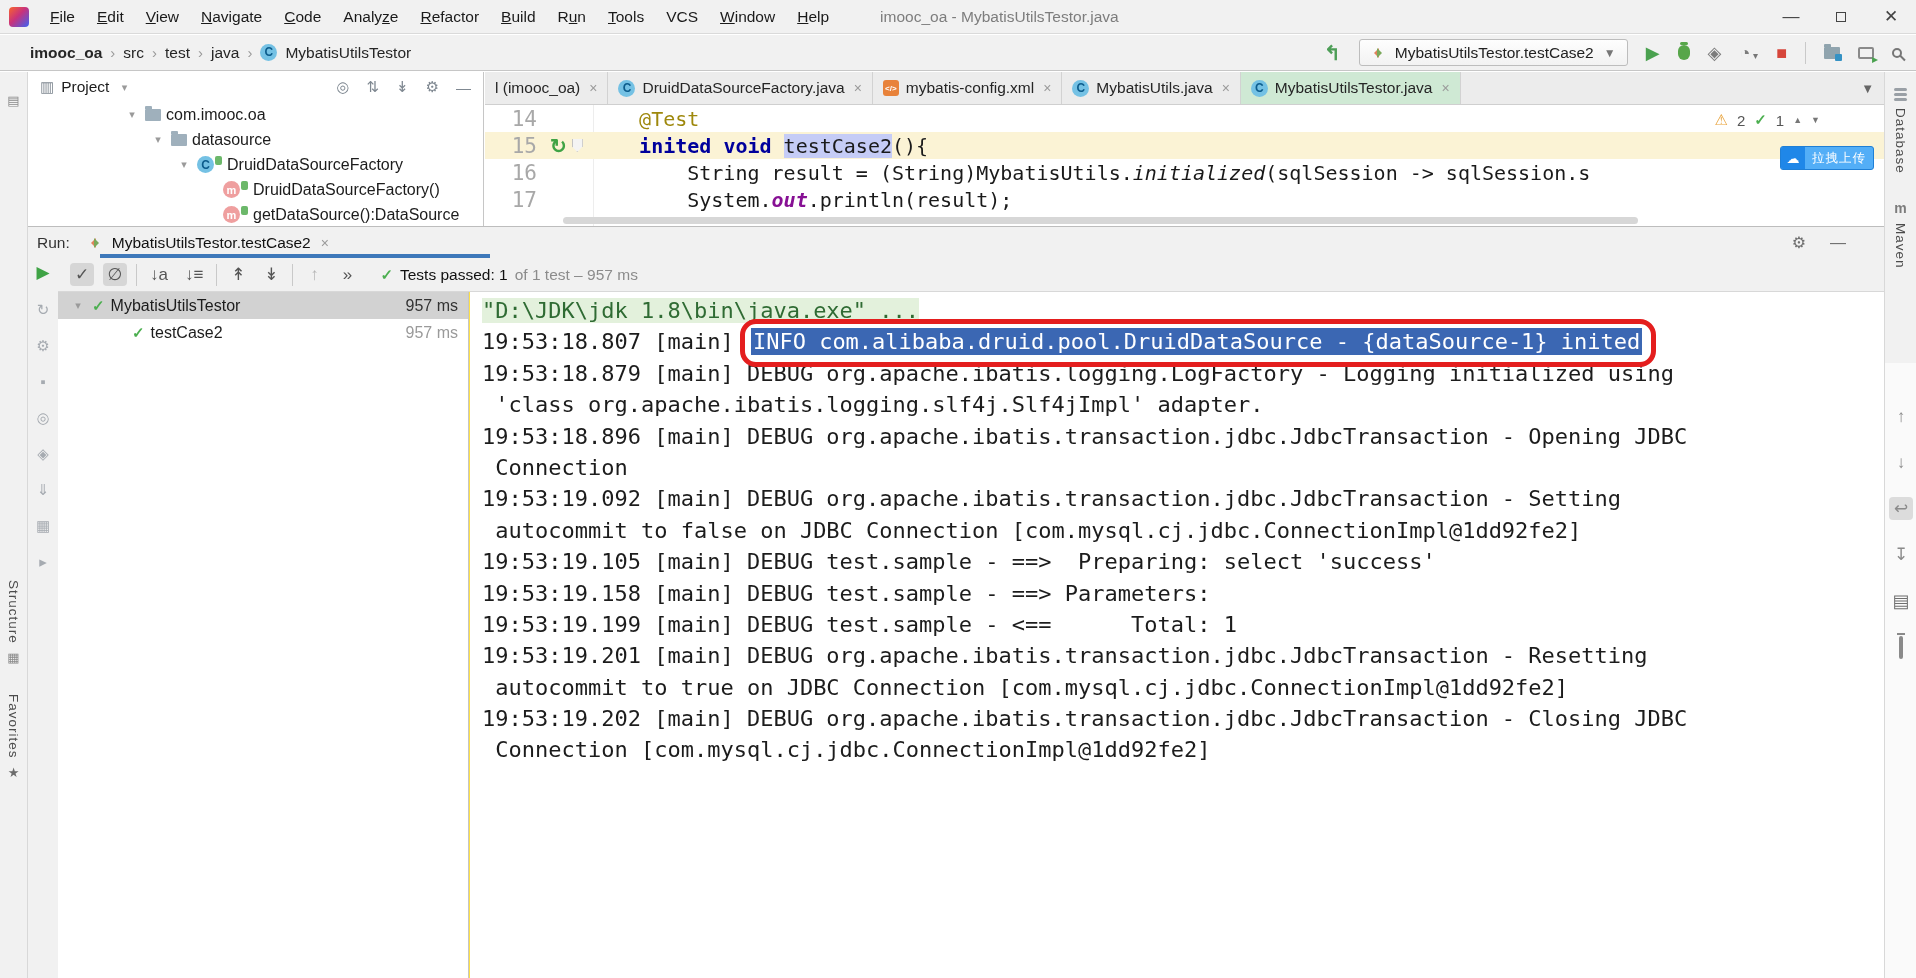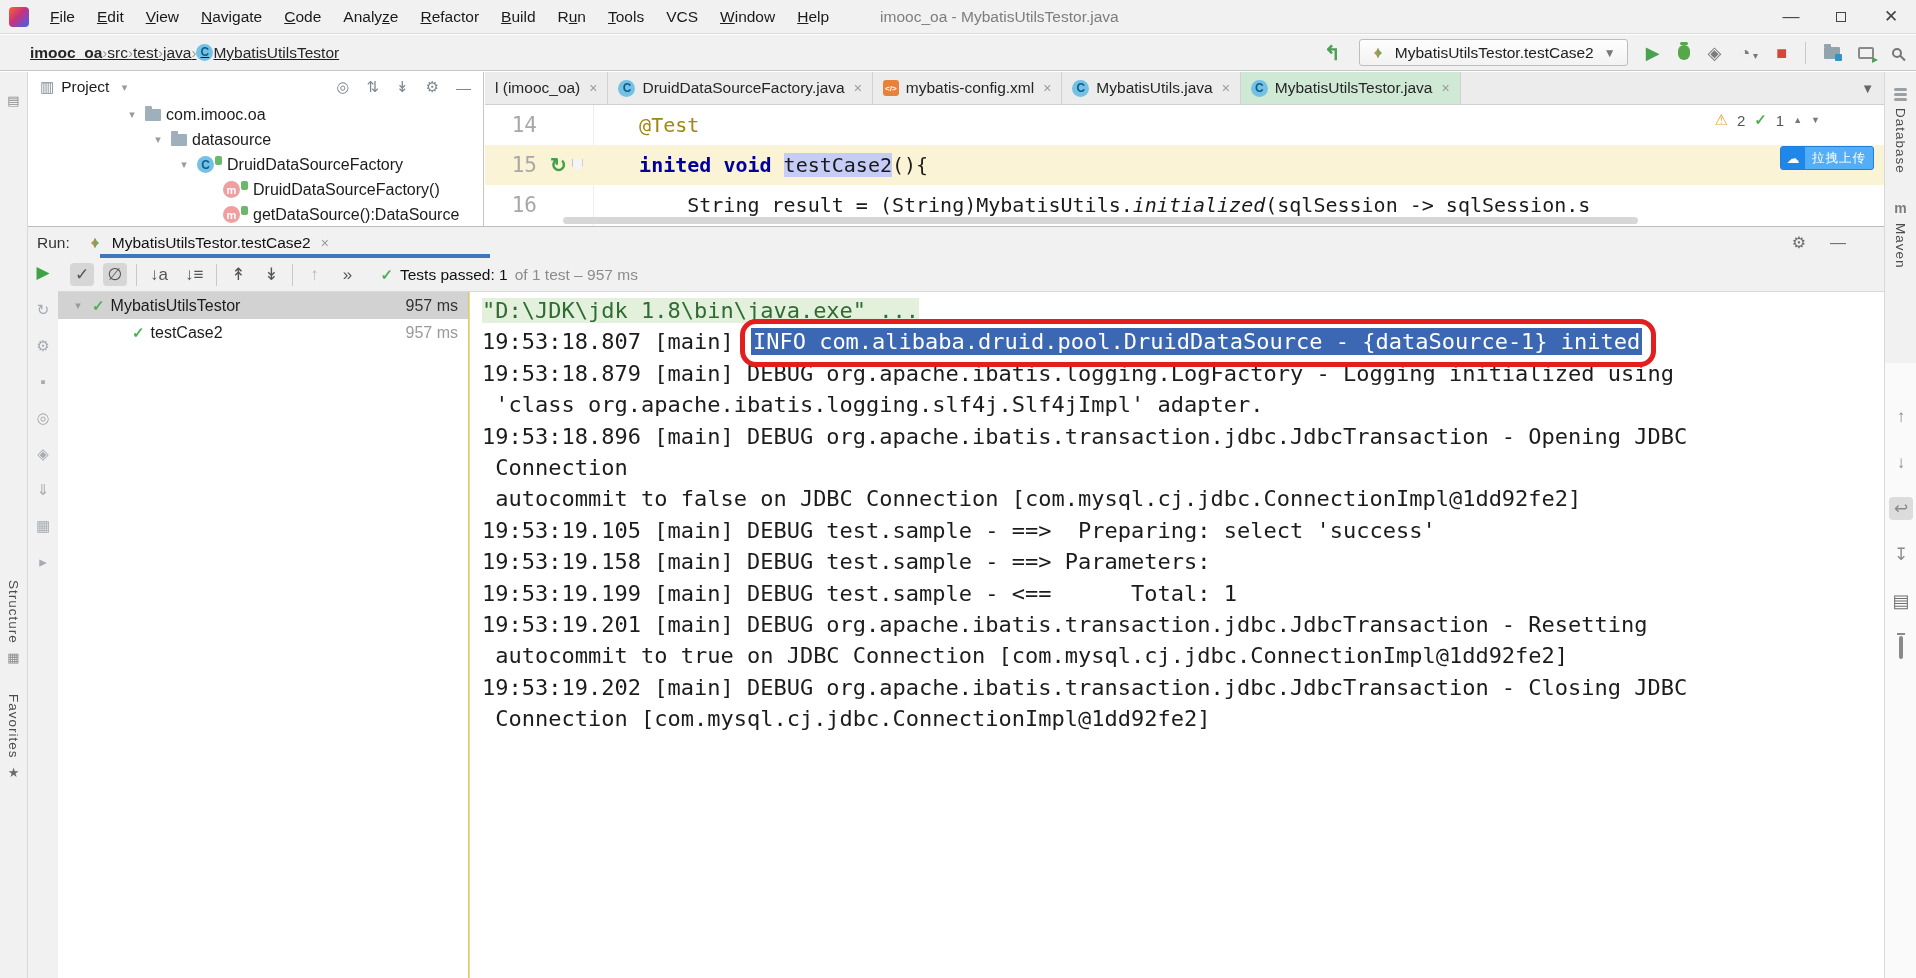--- a/index.html
+++ b/index.html
@@ -14,21 +14,21 @@
         background:linear-gradient(135deg,#f9652c 0%,#c8327c 45%,#3b62f5 100%);}
   .menu-item{padding:0 11px;font-size:15.5px;color:#1a1a1a;cursor:default;}
   .win-title{margin-left:40px;font-size:15.5px;color:#7d7d7d;}
   .win-controls{margin-left:auto;display:flex;height:100%;}
   .win{width:50px;height:100%;display:flex;align-items:center;justify-content:center;color:#444;font-size:17px;}
   .max-glyph{width:10px;height:10px;border:1.6px solid #444;}
 
   
   .toolbar2{position:absolute;left:0;top:35px;right:0;height:36px;background:#f1f1f1;
             border-bottom:1px solid #c6c6c6;display:flex;align-items:center;font-size:15.5px;}
-  .breadcrumb{display:flex;align-items:flex-start;gap:0;padding-left:30px;text-decoration:underline;}
+  .breadcrumb{display:flex;align-items:flex-start;gap:8px;padding-left:30px;}
   .bc-item{color:#262626;}
   .bc-item.bold{font-weight:bold;}
   .bc-sep{color:#9a9a9a;font-size:15px;}
   .tb-right{margin-left:auto;display:flex;align-items:center;gap:18px;padding-right:14px;}
   .back-arrow{color:#4d9e57;font-size:20px;font-weight:bold;}
   .combo{display:flex;align-items:center;gap:8px;height:27px;padding:0 9px;border:1px solid #bdbdbd;
          border-radius:3px;background:linear-gradient(#fefefe,#f2f2f2);font-size:15.5px;color:#222;}
   .combo .chev{color:#777;font-size:12px;}
   .tbicon{font-size:18px;line-height:1;}
   .green{color:#4aa14f;} .red{color:#d6453a;} .grayic{color:#7c7c7c;}
@@ -72,21 +72,21 @@
   .editor{position:absolute;left:485px;top:72px;right:32px;height:154px;overflow:hidden;background:#fff;}
   .tabbar{height:33px;background:#ececec;border-bottom:1px solid #cfcfcf;display:flex;align-items:stretch;position:relative;}
   .etab{display:flex;align-items:center;gap:7px;padding:0 10px;border-right:1px solid #d2d2d2;font-size:15.5px;color:#262626;white-space:nowrap;}
   .etab.active{background:#cfe9d4;}
   .etab-close{color:#9a9a9a;font-size:14px;margin-left:2px;}
   .icon-xml{width:16px;height:16px;border-radius:3px;background:#e8823a;color:#fff;font-size:8px;font-weight:bold;
             display:flex;align-items:center;justify-content:center;flex:none;}
   .tab-overflow{position:absolute;right:10px;top:9px;color:#666;font-size:13px;}
   .code-area{position:absolute;left:0;top:33px;right:0;bottom:0;background:#fff;}
   .code-area::before{content:'';position:absolute;left:108px;top:0;bottom:0;width:1px;background:#ededed;}
-  .cl{height:40px;display:flex;align-items:center;position:relative;}
+  .cl{height:27px;display:flex;align-items:center;position:relative;}
   .cl.current{background:#fbf3d5;}
   .gut{width:62px;flex:none;text-align:right;padding-right:10px;font-family:"DejaVu Sans Mono",monospace;
        font-size:21px;color:#a8a8a8;}
   .foldcol{width:46px;flex:none;display:flex;align-items:center;gap:5px;padding-left:3px;}
   .runmark{color:#3fa345;font-size:20px;font-weight:bold;line-height:1;}
   .pent{width:11px;height:13px;background:#f4f4f4;border:1px solid #c4c4c4;border-top:none;
         clip-path:polygon(0 0,100% 0,100% 55%,50% 100%,0 55%);}
   .codetext{font-family:"DejaVu Sans Mono",monospace;font-size:20px;white-space:pre;color:#1a1a1a;margin-left:22px;}
   .seg-ann{color:#9e880d;}
   .seg-kw{color:#00009c;font-weight:bold;}
@@ -422,20 +422,21 @@
           <span class="tt-time">957 ms</span>
         </div>
       </div>
     <div class="console" id="console">
         <div class="con-line"><span class="cmd">"D:\JDK\jdk 1.8\bin\java.exe" ...</span></div>
         <div class="con-line"><span>19:53:18.807 [main] </span><span class="redbox"><span class="mark">INFO com.alibaba.druid.pool.DruidDataSource - {dataSource-1} inited</span></span></div>
         <div class="con-line">19:53:18.879 [main] DEBUG org.apache.ibatis.logging.LogFactory - Logging initialized using</div>
         <div class="con-line"> 'class org.apache.ibatis.logging.slf4j.Slf4jImpl' adapter.</div>
         <div class="con-line">19:53:18.896 [main] DEBUG org.apache.ibatis.transaction.jdbc.JdbcTransaction - Opening JDBC</div>
         <div class="con-line"> Connection</div>
+        <div class="con-line">19:53:19.092 [main] DEBUG org.apache.ibatis.transaction.jdbc.JdbcTransaction - Setting</div>
         <div class="con-line"> autocommit to false on JDBC Connection [com.mysql.cj.jdbc.ConnectionImpl@1dd92fe2]</div>
         <div class="con-line">19:53:19.105 [main] DEBUG test.sample - ==&gt;  Preparing: select 'success'</div>
         <div class="con-line">19:53:19.158 [main] DEBUG test.sample - ==&gt; Parameters: </div>
         <div class="con-line">19:53:19.199 [main] DEBUG test.sample - &lt;==      Total: 1</div>
         <div class="con-line">19:53:19.201 [main] DEBUG org.apache.ibatis.transaction.jdbc.JdbcTransaction - Resetting</div>
         <div class="con-line"> autocommit to true on JDBC Connection [com.mysql.cj.jdbc.ConnectionImpl@1dd92fe2]</div>
         <div class="con-line">19:53:19.202 [main] DEBUG org.apache.ibatis.transaction.jdbc.JdbcTransaction - Closing JDBC</div>
         <div class="con-line"> Connection [com.mysql.cj.jdbc.ConnectionImpl@1dd92fe2]</div>
       </div>
   </div>

